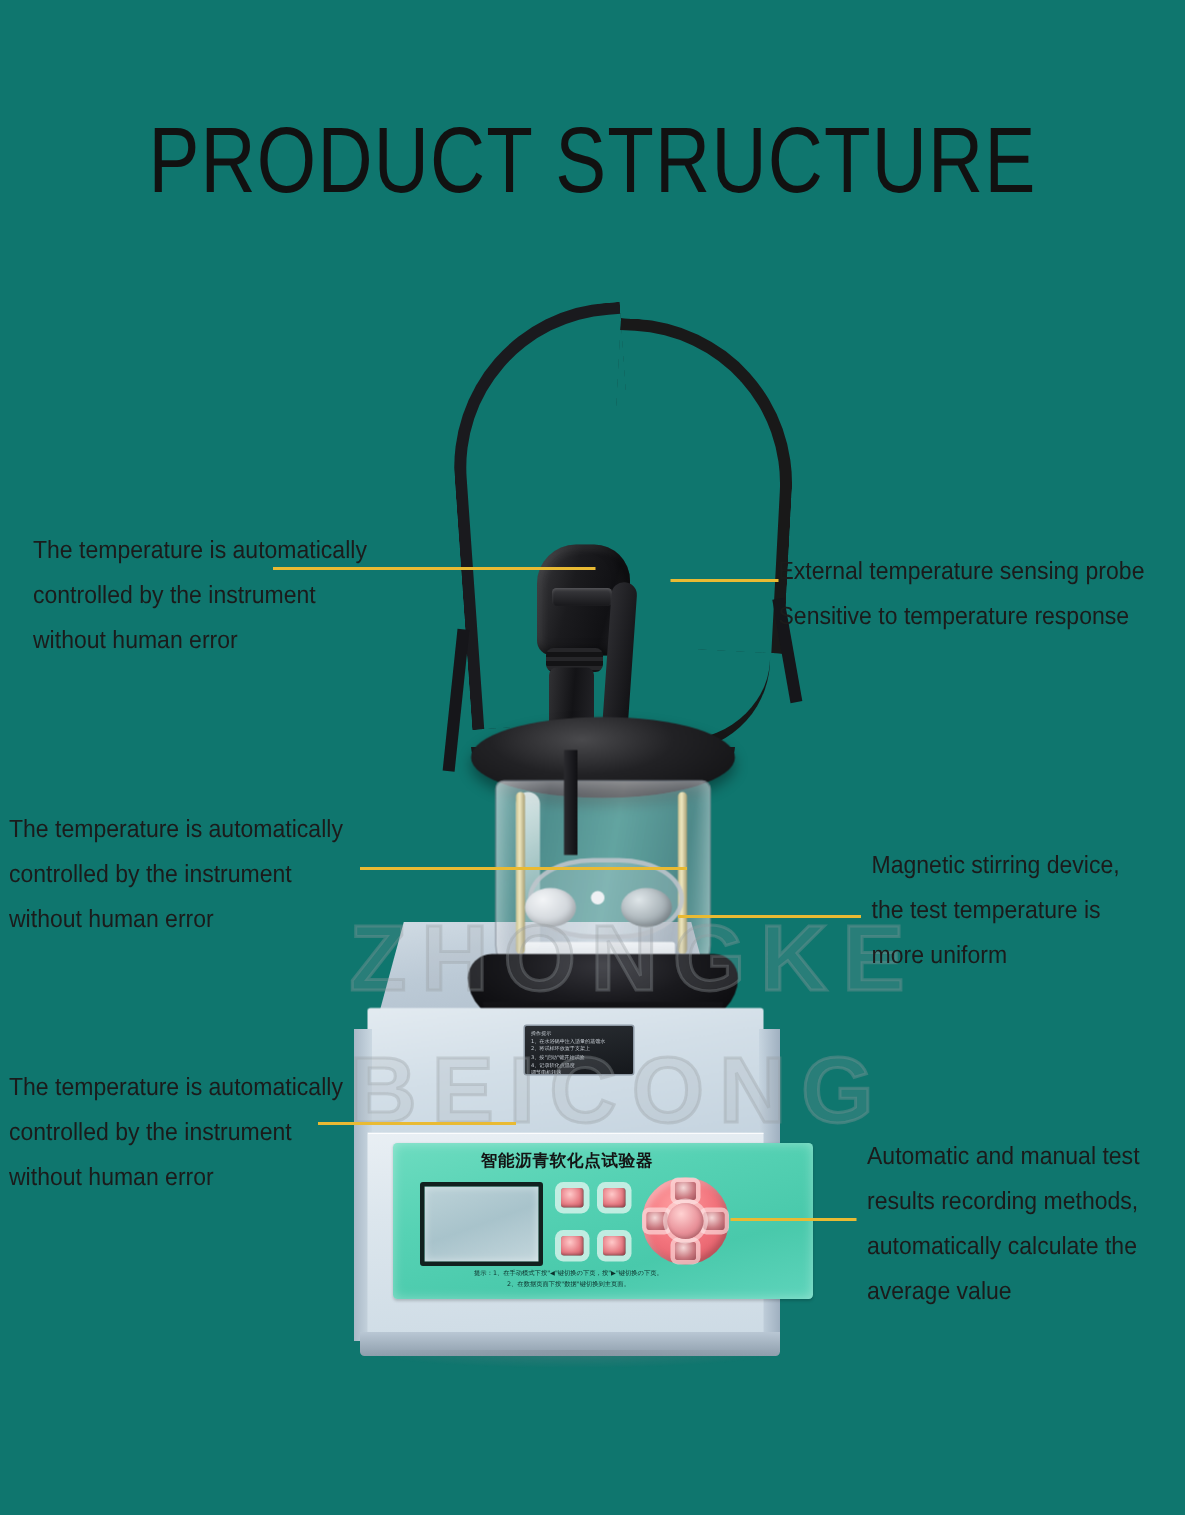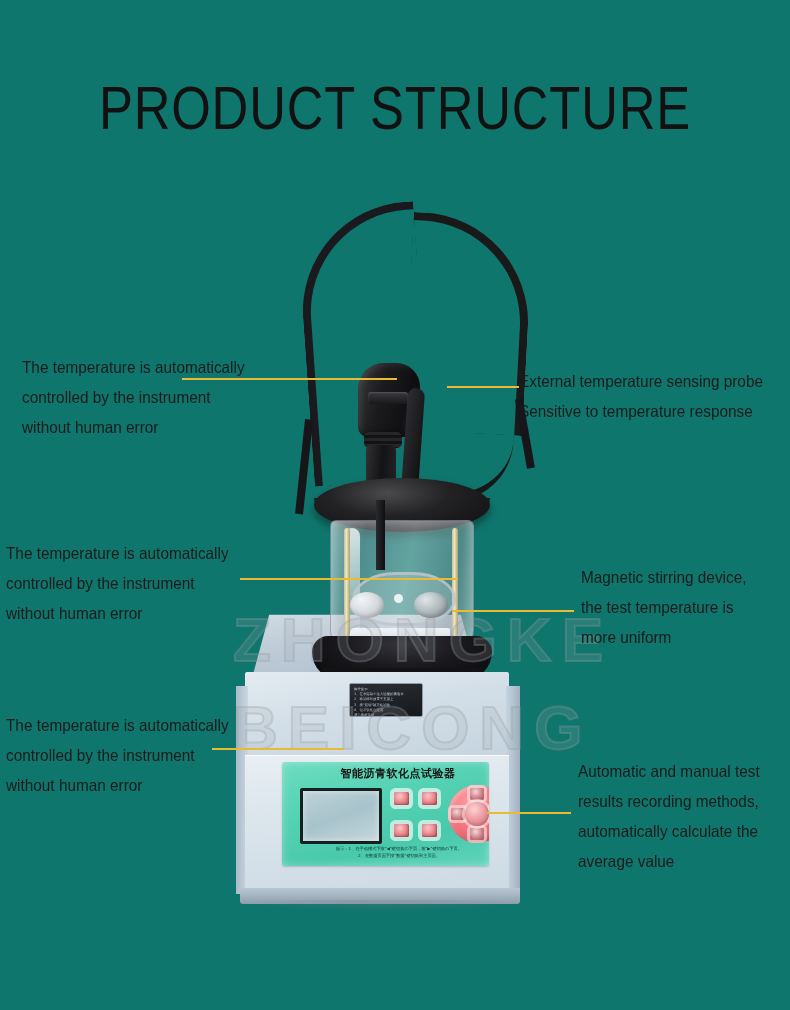--- a/index.html
+++ b/index.html
@@ -347,26 +347,25 @@
     line-height: 5.2px;
     color: #c6ccd3;
     white-space: nowrap;
     font-family: "DejaVu Sans", sans-serif;
   }
 
   
   .panel {
     position: absolute;
     left: 262px; top: 762px;
-    width: 207px; height: 104px;
+    width: 280px; height: 104px;
     background: linear-gradient(165deg,#6ddcc0 0%,#56d2b4 35%,#49c9ab 70%,#5ed4bb 100%);
     border-radius: 3px;
     box-shadow: inset 0 0 8px rgba(255,255,255,.35), 0 1px 2px rgba(0,0,0,.18);
     overflow: hidden;
-    margin-left: 20px;
   }
   .panel-title {
     position: absolute;
     left: 0; top: 4px;
     width: 232px;
     text-align: center;
     font-family: "DejaVu Sans", sans-serif;
     font-size: 11px;
     font-weight: 700;
     color: #141414;

